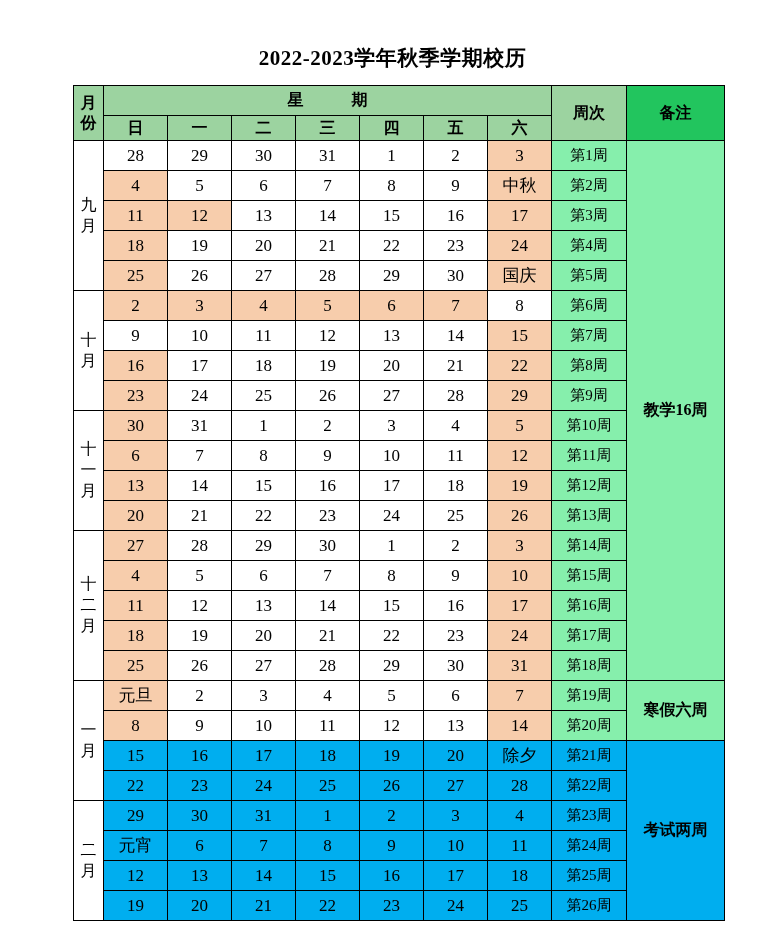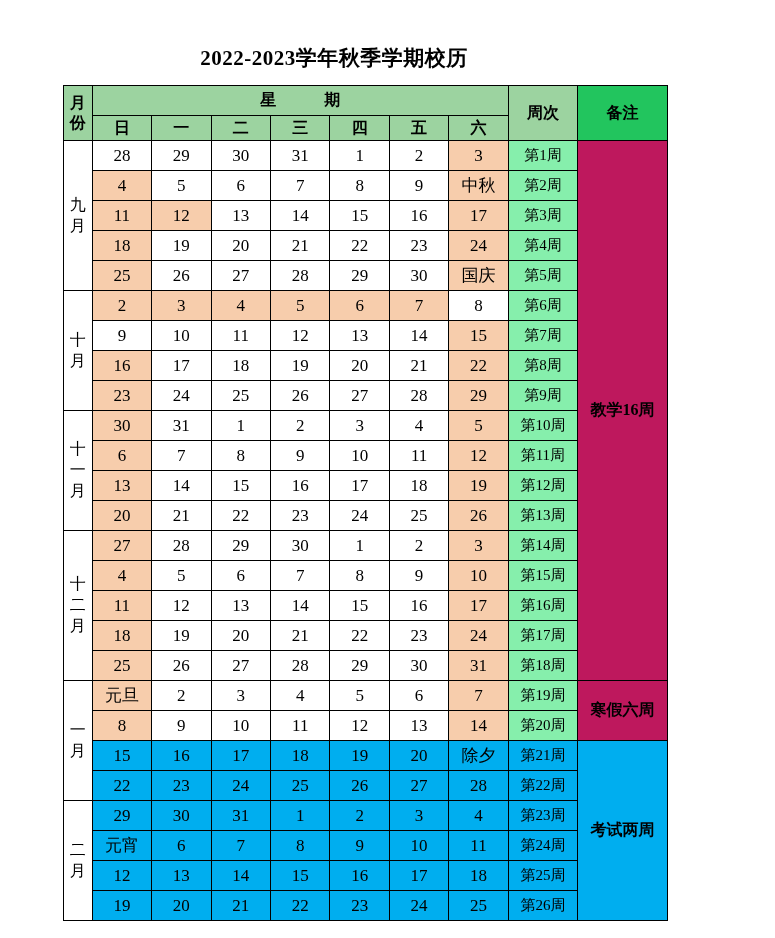--- a/index.html
+++ b/index.html
@@ -8,21 +8,21 @@
     --blue:#00AEEF;
     --border:#000000;
   }
   *{box-sizing:border-box;}
   html,body{margin:0;padding:0;}
   body{
     width:775px;height:938px;background:#ffffff;
     font-family:"Liberation Serif","DejaVu Serif",serif;
     color:#000;
   }
-  .page{width:668px;height:938px;overflow:hidden;}
+  .page{width:775px;height:938px;overflow:hidden;padding-left:10px;}
   .title{
     text-align:center;
     font-size:21px;
     font-weight:bold;
     padding-top:44px;
     margin:0 0 13px 0;
     letter-spacing:0.5px;
   }
   table.calendar{
     border-collapse:collapse;
@@ -60,21 +60,21 @@
     font-size:17px;
     background:#ffffff;
   }
   td.weekno-cell{
     font-size:15px;
     background:#86efac;
   }
   td.remark-cell{
     font-size:16px;
     font-weight:bold;
-    background:#be185d;
+    background:#86efac;
   }
   td.c-orange{background:var(--orange);}
   td.c-blue{background:var(--blue);}
 </style>
 </head>
 <body>
 
 <div class="page">
   <h1 class="title">2022-2023学年秋季学期校历</h1>
 

